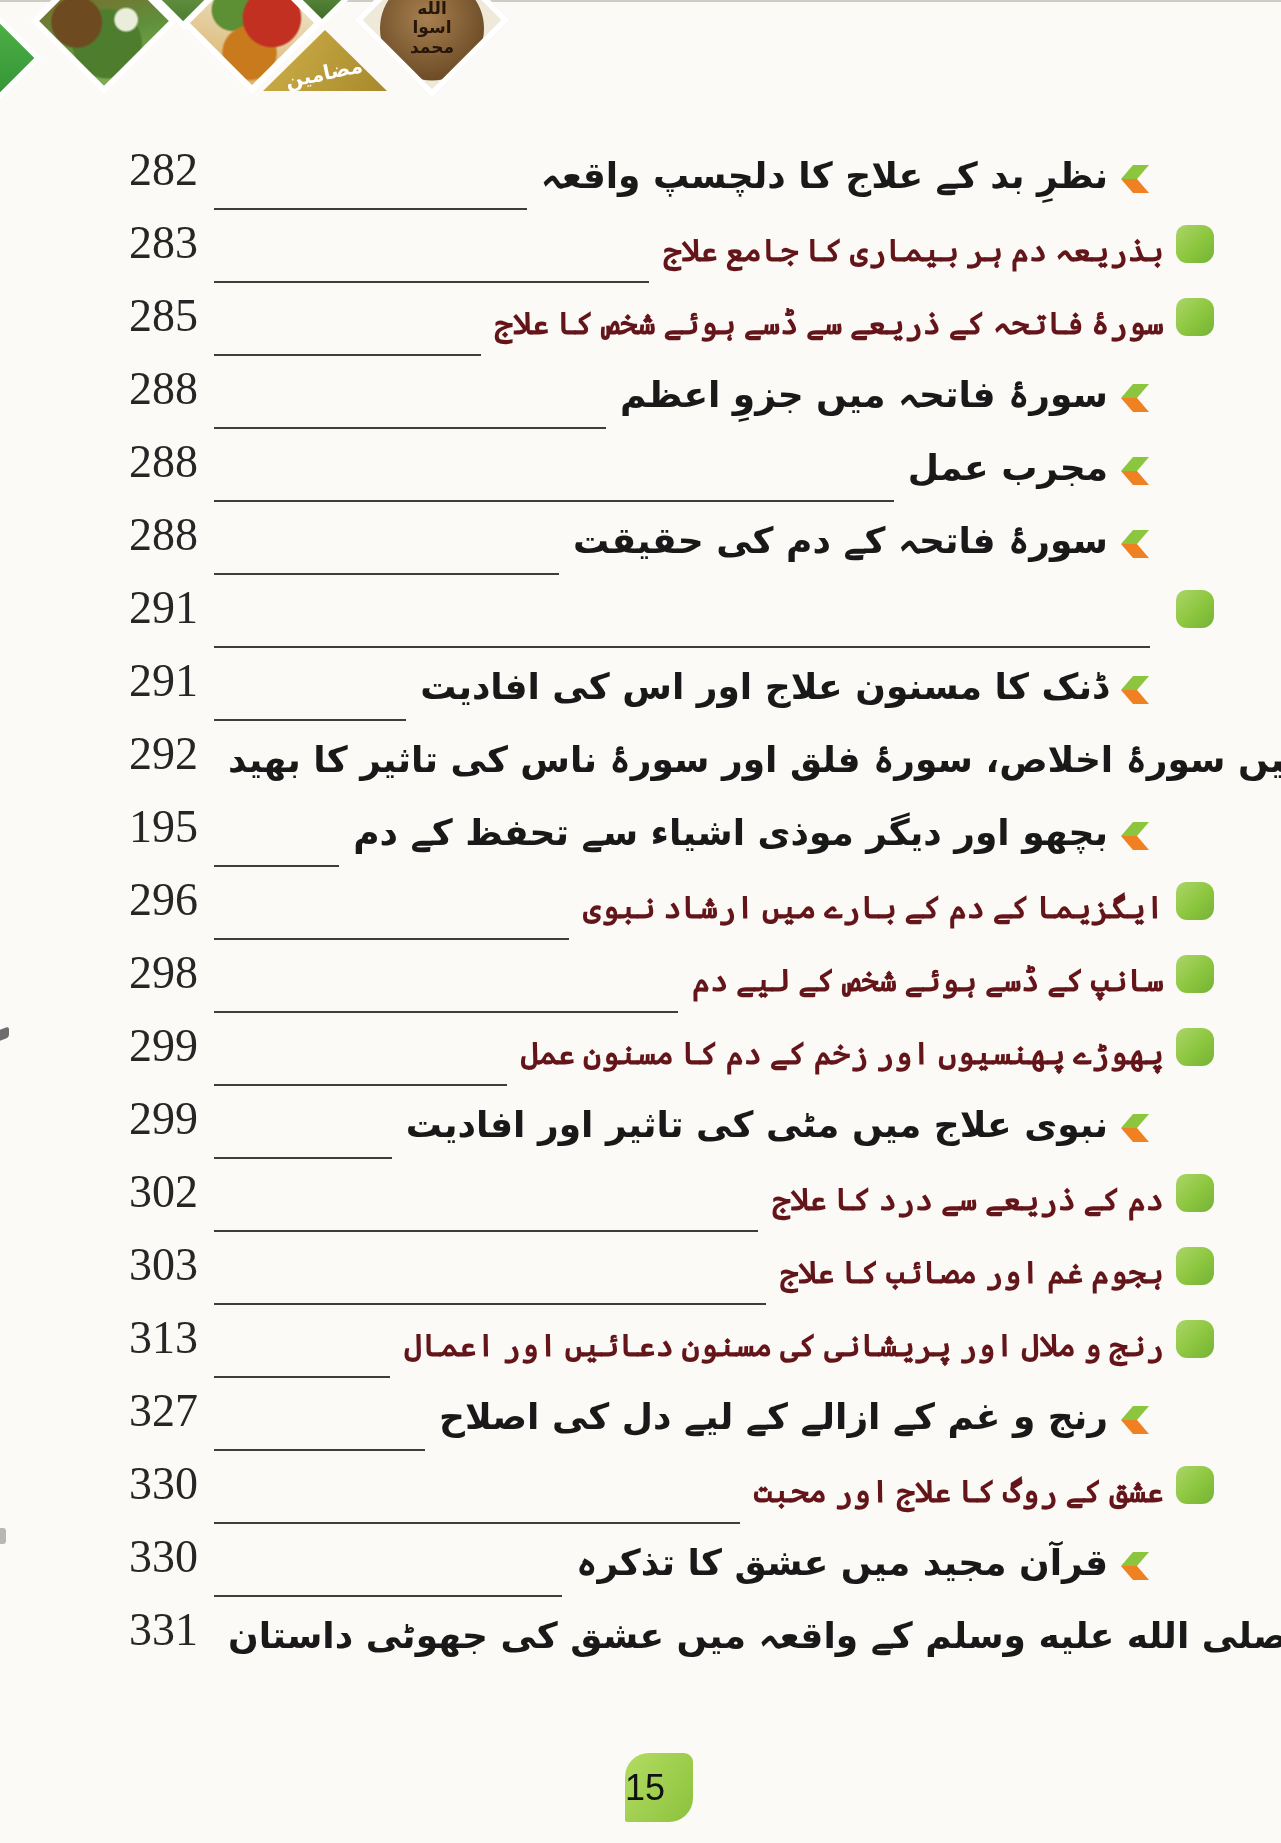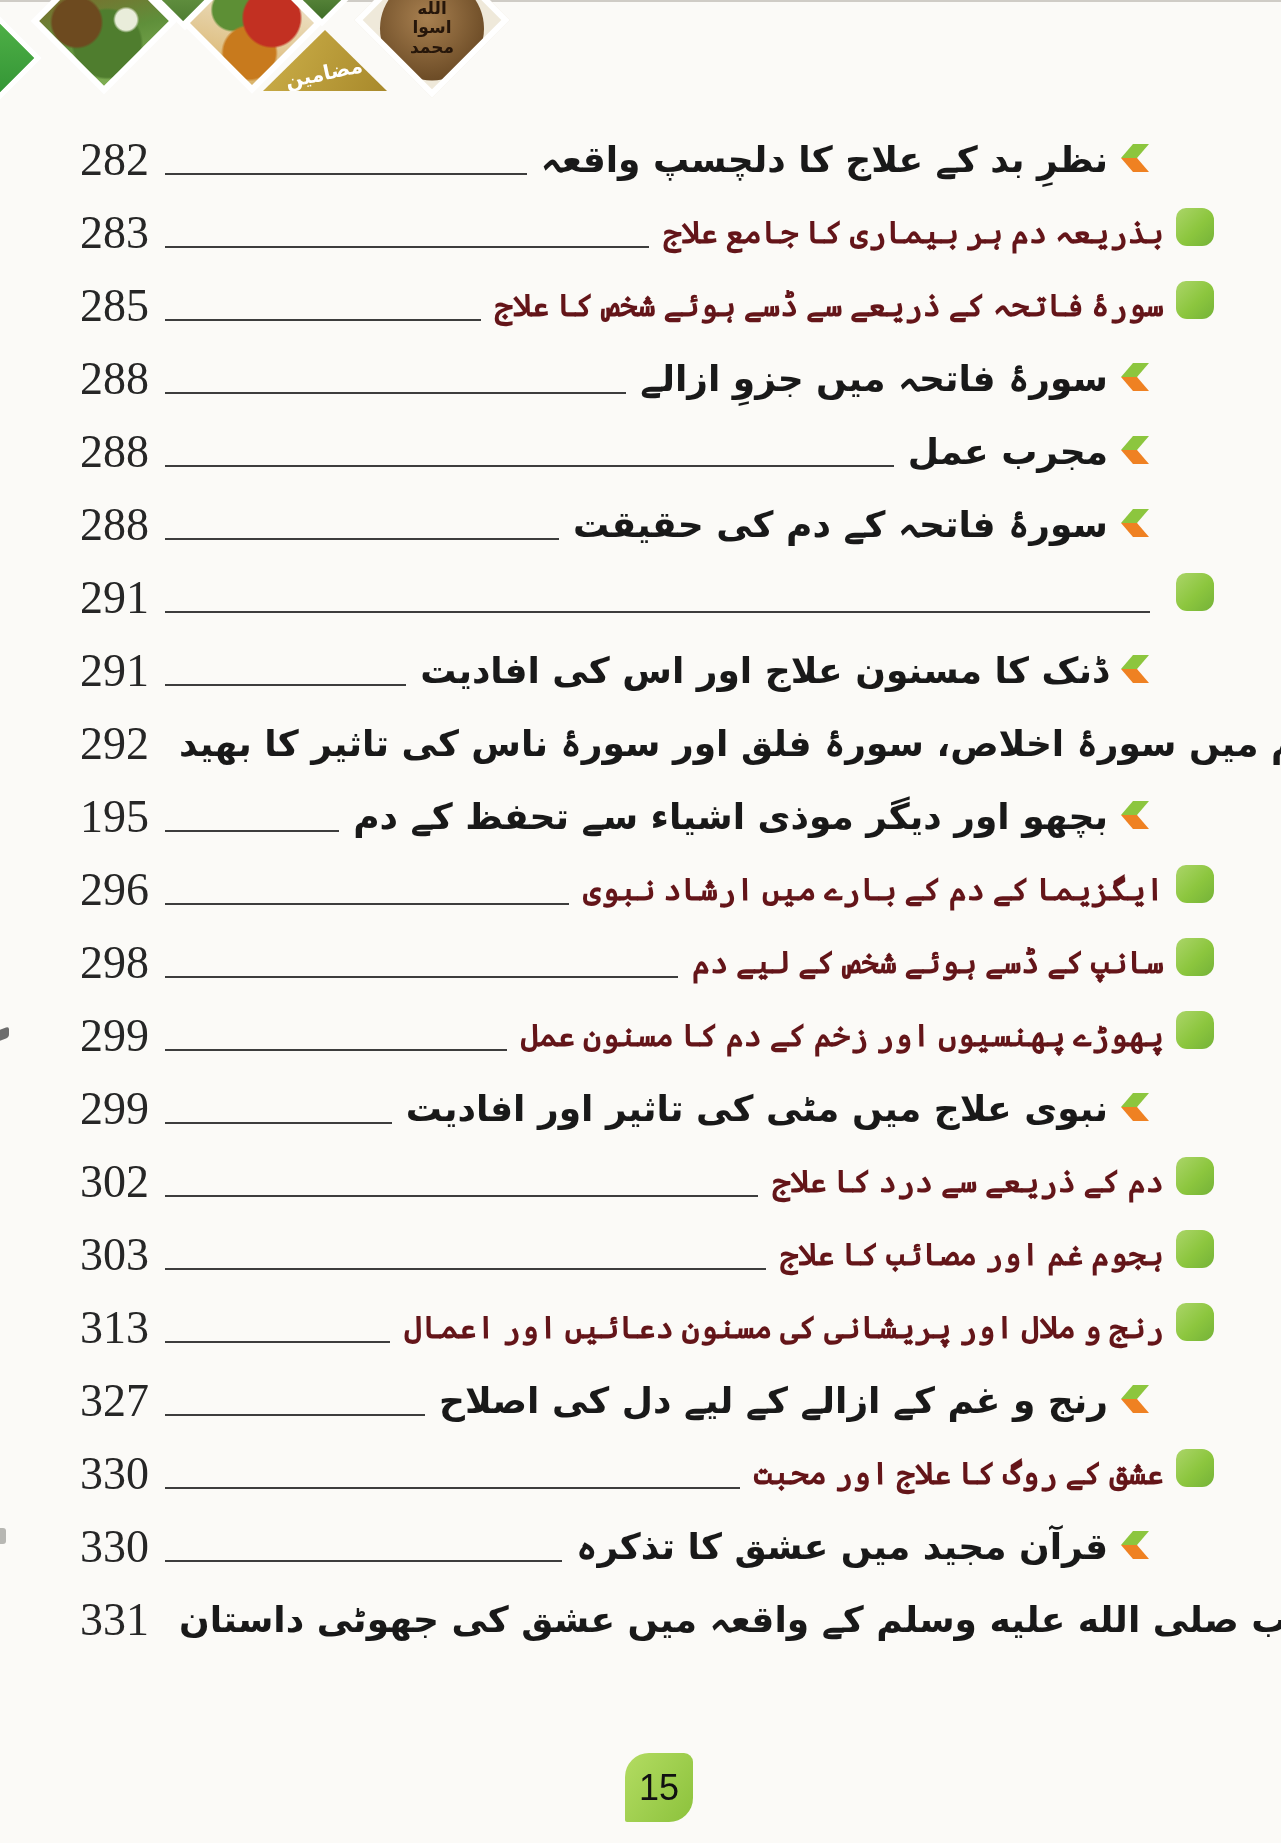--- a/index.html
+++ b/index.html
@@ -46,41 +46,41 @@
         color:#26160a; font-weight:bold; font-size:17px; line-height:1.15; text-align:center;}
   .gold-tab{position:absolute; left:263px; top:30px; width:124px; height:61px; z-index:5;
             clip-path:polygon(50% 0, 100% 100%, 0 100%);
             background:linear-gradient(115deg,#cdb04a,#a8892b);
             display:flex; align-items:flex-end; justify-content:center;}
   .gold-tab span{display:block; color:#fff; font-size:20px; font-weight:bold;
             transform:rotate(-12deg) translateY(-6px);}
 
   
   #toc-list{position:absolute; left:0; top:123px; width:1281px;}
-  .toc-row{display:flex; align-items:center; height:73px; padding-left:64px; box-sizing:border-box;}
+  .toc-row{display:flex; align-items:flex-end; height:73px; padding-left:113px; box-sizing:border-box;}
   .row-main{padding-right:67px;}
   .row-sub{padding-right:131px;}
   .pageno{width:85px; flex:none; text-align:right;
           font-family:"Liberation Serif", serif; font-size:46px; color:#262626;}
   .leader{flex:1 1 auto; min-width:0; height:0; border-bottom:2px solid var(--line);
           margin:0 14px 0 16px; transform:translateY(14px);}
   .title{flex:none; white-space:nowrap; font-weight:700; letter-spacing:0;}
   .row-main .title{color:var(--maroon); font-size:31px;font-family:Liberation Serif, serif;}
   .row-sub  .title{color:var(--ink);   font-size:36px;}
   .bullet{flex:none; margin-left:12px;}
   .bullet-main{width:38px; height:38px; border-radius:10px 12px 12px 11px;
           background:linear-gradient(135deg,var(--green-light) 0%, var(--green) 55%, var(--green-dark) 100%);
           transform:translateY(-6px);}
   .bullet-sub{width:30px; height:30px; transform:translateY(-2px);}
 
   
   .page-badge{position:absolute; left:625px; top:1753px; width:68px; height:69px;
           border-radius:24px 9px 24px 2px;
           background:linear-gradient(125deg,#b3dc62,#8cc23c);
-          display:flex; align-items:center; justify-content:center;
+          display:flex; align-items:center; justify-content:flex-start;
           font-family:"Liberation Sans", sans-serif; font-size:36px; color:#111;}
 
   
   .artifact-1{position:absolute; left:0; top:1028px; width:9px; height:11px;
           background:#4a4a4a; border-radius:0 3px 3px 0; transform:skewY(-20deg); opacity:.8;}
   .artifact-2{position:absolute; left:0; top:1528px; width:6px; height:16px;
           background:#9a9a96; border-radius:0 3px 3px 0; opacity:.7;}
 </style>
 </head>
 <body>
@@ -126,21 +126,21 @@
   </div>
       <div class="toc-row row-main">
     <span class="pageno">285</span>
     <span class="leader"></span>
     <span class="title" dir="rtl">سورۂ فاتحہ کے ذریعے سے ڈسے ہوئے شخص کا علاج</span>
     <span class="bullet bullet-main"></span>
   </div>
       <div class="toc-row row-sub">
     <span class="pageno">288</span>
     <span class="leader"></span>
-    <span class="title" dir="rtl">سورۂ فاتحہ میں جزوِ ازالے</span>
+    <span class="title" dir="rtl">سورۂ فاتحہ میں جزوِ اعظم</span>
     <span class="bullet bullet-sub"><svg viewBox="0 0 30 30" width="30" height="30" aria-hidden="true">
             <polygon points="13,1 29,1 17,15 1,15" fill="#8cc63e"></polygon>
             <polygon points="1,15 17,15 29,29 13,29" fill="#ef8122"></polygon>
           </svg></span>
   </div>
       <div class="toc-row row-sub">
     <span class="pageno">288</span>
     <span class="leader"></span>
     <span class="title" dir="rtl">مجرب عمل</span>
     <span class="bullet bullet-sub"><svg viewBox="0 0 30 30" width="30" height="30" aria-hidden="true">

